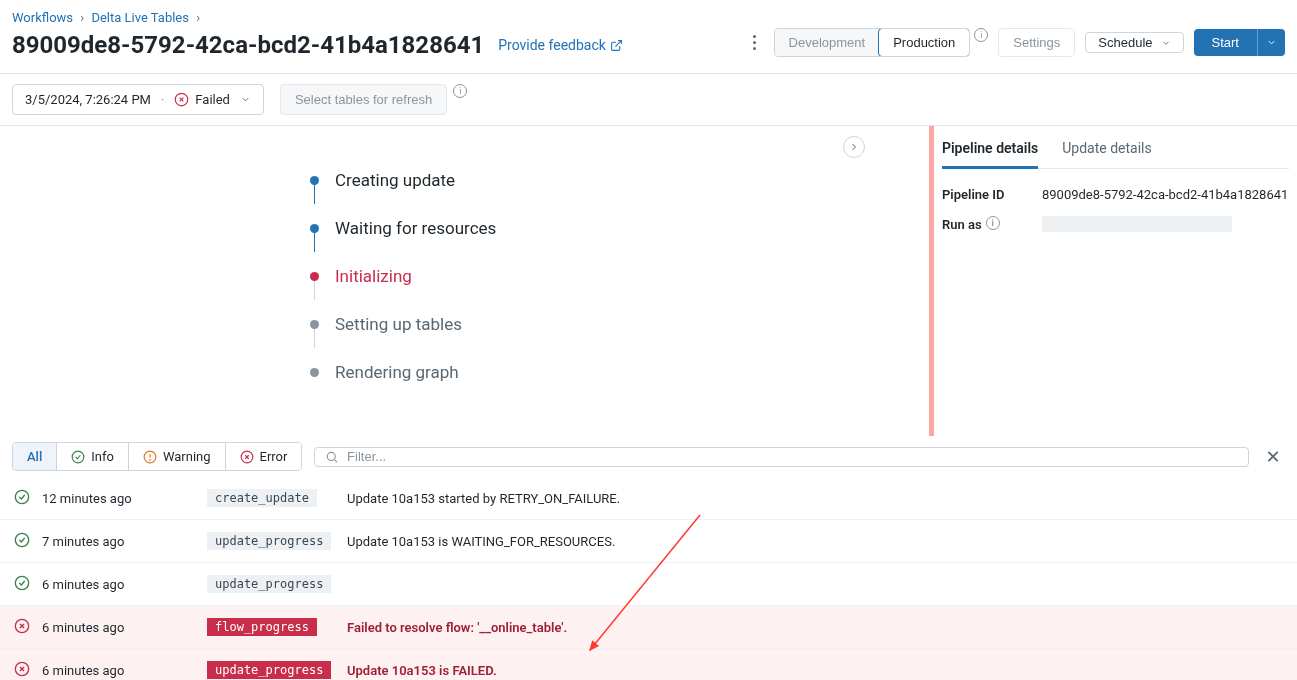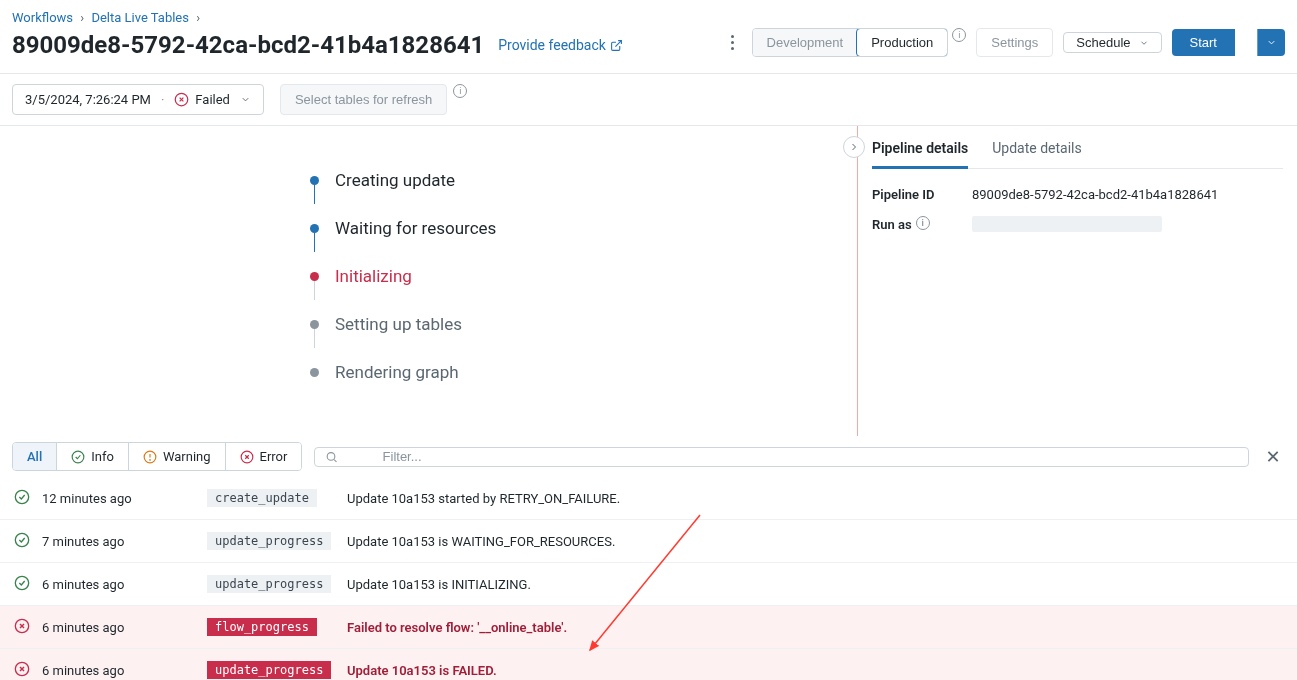--- a/index.html
+++ b/index.html
@@ -15,21 +15,21 @@
 .feedback-link { color: #2272b4; font-size: 14px; text-decoration: none; display: inline-flex; align-items: center; gap: 4px; cursor: pointer; }
 .header-right { display: flex; align-items: center; gap: 10px; padding-top: 18px; }
 .kebab { width: 18px; height: 22px; display: flex; flex-direction: column; align-items: center; justify-content: center; gap: 3px; cursor: pointer; }
 .kebab span { width: 3px; height: 3px; background: #5a6872; border-radius: 50%; }
 .segment { display: flex; border: 1px solid #cdd5dc; border-radius: 4px; overflow: hidden; }
 .segment button { border:none; background: #f5f7f9; color:#8b959e; padding: 6px 14px; font-size:13px; cursor: pointer; }
 .segment button.active { background: #fff; color: #1f272d; border: 1px solid #2272b4; margin: -1px; border-radius: 4px; }
 .info-icon { width:14px; height:14px; border:1px solid #8b959e; border-radius:50%; display:inline-flex; align-items:center; justify-content:center; font-size:9px; color:#8b959e; margin-left:-6px; align-self:flex-start; }
 .settings-btn { border:1px solid #e4e8ec; background:#fff; color:#8b959e; padding: 6px 14px; border-radius:4px; font-size:13px; cursor: pointer; }
 .schedule-btn { border:1px solid #cdd5dc; background:#fff; color:#1f272d; padding: 2px 12px; border-radius:4px; font-size:13px; cursor:pointer; display:flex; align-items:center; gap:8px; }
-.start-group { display:flex;gap:22px; }
+.start-group { display:flex; }
 .start-btn { background:#2272b4; color:#fff; border:none; padding:6px 18px; font-size:13px; font-weight:500; border-radius:4px 0 0 4px; cursor:pointer; }
 .start-chev { background:#2272b4; border:none; border-left:1px solid rgba(255,255,255,.3); border-radius:0 4px 4px 0; width:28px; display:flex; align-items:center; justify-content:center; cursor:pointer; }
 
 .toolbar { padding: 10px 12px; display:flex; align-items:center; gap:16px; border-bottom:1px solid #e4e8ec; }
 .run-select { border:1px solid #cdd5dc; border-radius:4px; padding:7px 12px; display:flex; align-items:center; gap:10px; font-size:13px; cursor:pointer; }
 .run-select .dot-sep{ color:#8b959e; }
 .status-failed { display:inline-flex; align-items:flex-start; gap:6px; color:#1f272d; }
 .select-tables { border:1px solid #e4e8ec; background:#f5f7f9; color:#8b959e; padding:7px 14px; border-radius:4px; font-size:13px; cursor:not-allowed; }
 
 .main { display:flex; height: 310px; position:relative; }
@@ -39,35 +39,35 @@
 .stage .line { position:absolute; left:4px; top:24px; width:1px; height:24px; }
 .stage.blue .dot { background:#2272b4; } .stage.blue .line{ background:#2272b4; }
 .stage.red .dot { background:#c82d4b; } .stage.red .line { background:#cdd5dc;}
 .stage.gray .dot { background:#8b959e; } .stage.gray .line{ background:#cdd5dc; }
 .stage-label { font-size:17px; color:#1f272d; }
 .stage.red .stage-label { color:#c82d4b; }
 .stage.gray .stage-label { color:#5a6872;text-align:right; }
 
 .collapse-handle { position:absolute; left:843px; top:10px; width:22px; height:22px; border:1px solid #cdd5dc; border-radius:50%; background:#fff; display:flex; align-items:center; justify-content:center; cursor:pointer; z-index:5; }
 
-.side { width: 440px; border-left:1px solid #fca5a5; padding: 14px 14px; }
+.side { width: 368px; border-left:5px solid #fca5a5; padding: 14px 8px; }
 .tabs { display:flex; gap:24px; border-bottom:1px solid #e4e8ec; margin-bottom:18px; }
 .tab { padding-bottom:10px; font-size:14px; color:#5a6872; cursor:pointer; }
 .tab.active { color:#1f272d; font-weight:600; border-bottom:3px solid #2272b4; margin-bottom:-1px; }
 .detail-row { display:flex; margin-bottom:14px; font-size:13px; }
 .detail-label { width:100px; font-weight:600; color:#1f272d; display:flex; align-items:center; gap:4px; }
 .detail-value { color:#1f272d; }
 .redacted { width:190px; height:16px; background:#eef1f4; border-radius:2px; }
 
 .log-filters { display:flex; align-items:center; gap:12px; padding:6px 12px; }
 .filter-tabs { display:flex; border:1px solid #cdd5dc; border-radius:4px; overflow:hidden; }
 .filter-tab { padding:6px 14px; border-right:1px solid #cdd5dc; display:flex; align-items:center; gap:6px; font-size:13px; cursor:pointer; background:#fff; }
 .filter-tab:last-child { border-right:none; }
 .filter-tab.active { background:#eef4f9; color:#2272b4; font-weight:500; }
-.search-box { flex:1; border:1px solid #cdd5dc; border-radius:4px; display:flex; align-items:center; padding:0 10px; height:20px;gap:36px; }
+.search-box { flex:1; border:1px solid #cdd5dc; border-radius:4px; display:flex; align-items:center; padding:0 10px; height:20px; }
 .search-box input { border:none; outline:none; width:100%; font-size:13px; color:#1f272d; }
 .search-box input::placeholder { color:#8b959e; }
 .close-x { width:24px; height:24px; display:flex; align-items:center; justify-content:center; cursor:pointer; color:#5a6872; font-size:18px; }
 
 .log-rows {}
 .log-row { display:flex; align-items:center; padding:12px 14px; border-bottom:1px solid #eef1f4; font-size:13px; }
 .log-row.error { background:#fdf1f2; }
 .log-row.error .log-msg, .log-row.error .log-time { color:#a01e37; font-weight:600; }
 .log-row.error .log-time { font-weight:400; color:#1f272d; }
 .log-icon { width:18px; height:18px; margin-right:10px; flex-shrink:0; }
@@ -274,21 +274,20 @@
     </div>
     <div class="log-row">
       <span class="log-icon">
         <svg width="16" height="16" viewBox="0 0 24 24" fill="none" stroke="#3a824c" stroke-width="2">
           <circle cx="12" cy="12" r="10"></circle>
           <polyline points="8 12 11 15 16 9"></polyline>
         </svg>
       </span>
       <span class="log-time">6 minutes ago</span>
       <span class="log-tag"><span class="tag-pill">update_progress</span></span>
-      <span class="log-msg">Update 10a153 is INITIALIZING.</span>
     </div>
     <div class="log-row error">
       <span class="log-icon">
         <svg width="16" height="16" viewBox="0 0 24 24" fill="none" stroke="#c82d4b" stroke-width="2">
           <circle cx="12" cy="12" r="10"></circle>
           <line x1="15" y1="9" x2="9" y2="15"></line>
           <line x1="9" y1="9" x2="15" y2="15"></line>
         </svg>
       </span>
       <span class="log-time">6 minutes ago</span>

